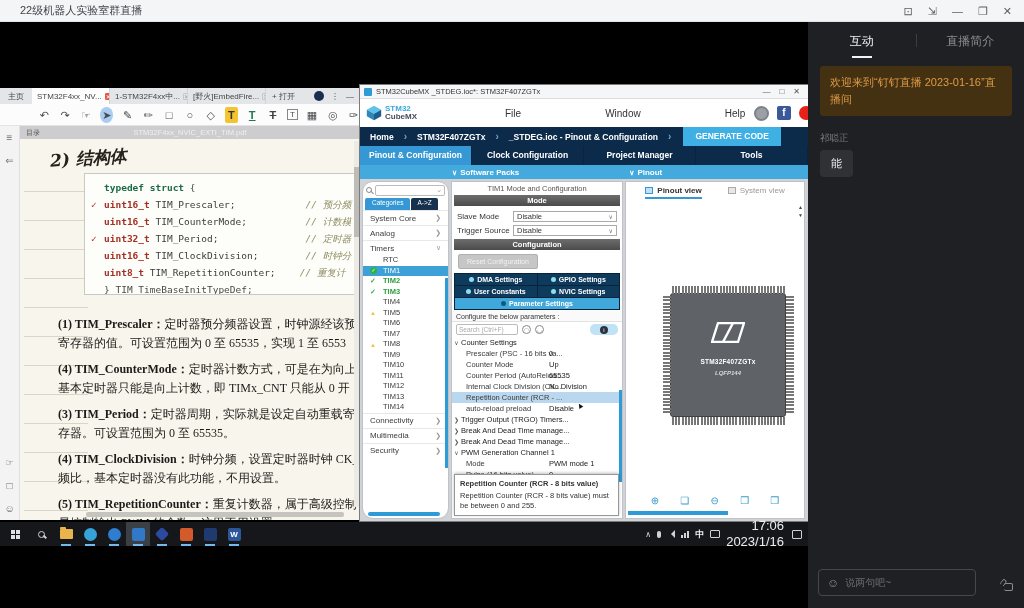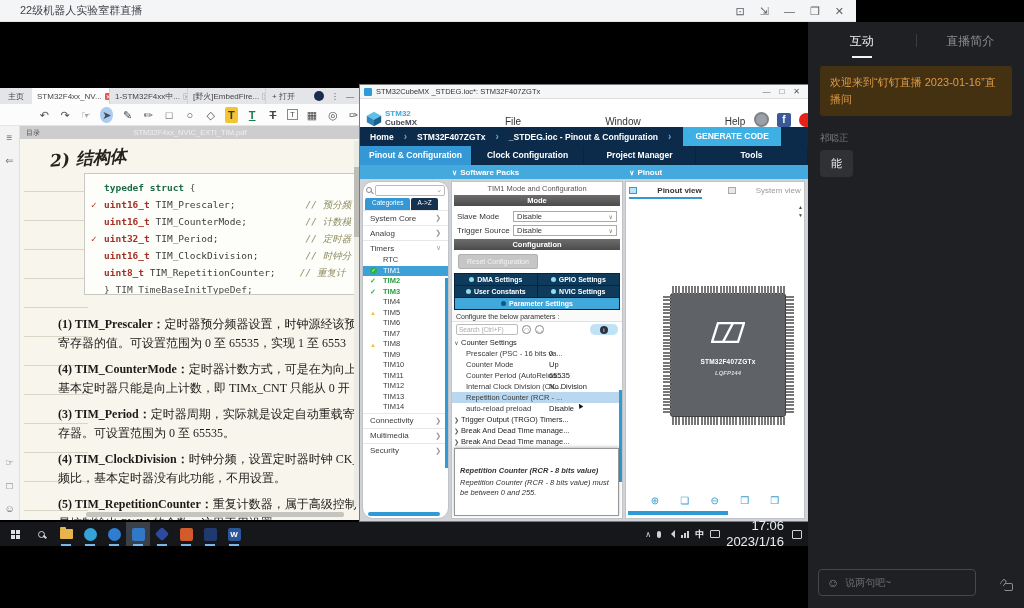--- a/index.html
+++ b/index.html
@@ -1,20 +1,20 @@
 <!DOCTYPE html>
 <html><head>
 <meta charset="utf-8">
 <style>
   * { margin:0; padding:0; box-sizing:border-box; }
   html,body { width:1024px; height:608px; background:#000; overflow:hidden;
     font-family:"Liberation Sans", sans-serif; }
 
   
-  .titlebar { position:absolute; left:0; top:0; width:856px; height:22px; background:#f4f5f7;
+  .titlebar { position:absolute; left:0; top:0; width:1024px; height:22px; background:#f4f5f7;
     display:flex; align-items:center; border-bottom:1px solid #e2e3e6; }
   .titlebar .tt { margin-left:20px; font-size:11px; color:#40424a; }
   .titlebar .wcs { margin-left:auto; margin-right:12px; display:flex; gap:15px; }
   .titlebar .wcs span { font-size:11px; color:#5b5e66; line-height:22px; cursor:default; }
 
   
   .stage { position:absolute; left:0; top:22px; width:808px; height:586px; background:#000; overflow:hidden; }
 
   
   .pdfwin { position:absolute; left:0; top:66px; width:360px; height:432px; background:#fff; }
@@ -73,21 +73,21 @@
   .pdf-hscroll { position:absolute; left:66px; bottom:3px; width:258px; height:5px; background:#c5c4bf; border-radius:2px; }
 
   
   .cmwin { position:absolute; left:360px; top:63px; width:448px; height:436px; background:#fff;
     box-shadow:0 0 0 1px #7b7b7b; }
   .cm-title { position:absolute; left:0; top:0; width:100%; height:14px; background:#f5f6f7;
     border-bottom:1px solid #ddd; display:flex; align-items:center; font-size:7.5px; color:#333; }
   .cm-title .ic { width:8px; height:8px; background:#2f9bd6; margin:0 4px; border-radius:1px; }
   .cm-title .ctr { margin-left:auto; display:flex; gap:9px; padding-right:8px; color:#555; font-size:8px; }
   .cm-menubar { position:absolute; left:0; top:14px; width:100%; height:28px; background:#fff;
-    display:flex; align-items:flex-end; overflow:hidden; }
+    display:flex; align-items:center; overflow:hidden; }
   .cm-logo { display:flex; align-items:center; gap:3px; margin-left:6px; }
   .cm-logo .cube { width:16px; height:16px; }
   .cm-logo .lt { font-size:8px; font-weight:bold; line-height:1.05; }
   .cm-logo .lt .a { color:#39a8dc; } .cm-logo .lt .b { color:#474b55; }
   .cm-menus { display:flex; gap:84px; margin-left:88px; font-size:10px; color:#333; }
   .cm-menubar .soc { margin-left:auto; display:flex; align-items:center; gap:8px; padding-right:2px; }
   .soc .stc { width:15px; height:15px; border-radius:50%; background:#9aa0a6; border:2px solid #7d8288; }
   .soc .fb { width:14px; height:14px; background:#3b5998; color:#fff; font-weight:bold; font-size:10px;
     text-align:center; line-height:14px; border-radius:2px; }
   .soc .yt { width:14px; height:14px; border-radius:50%; background:#e62117; margin-right:-7px; }
@@ -164,29 +164,29 @@
   .mc-pill i { width:8px; height:8px; background:#2b3340; border-radius:50%; color:#fff; font-size:6px;
     line-height:8px; text-align:center; font-style:normal; }
   .mc-tree { font-size:7.5px; color:#333; }
   .tr-row { height:11px; line-height:11px; position:relative; white-space:nowrap; overflow:hidden; }
   .tr-row .car { display:inline-block; width:9px; text-align:center; color:#555; font-size:6px; }
   .tr-row.grp { color:#222; }
   .tr-row.par { padding-left:14px; color:#3a3a3a; }
   .tr-row .pval { position:absolute; left:97px; color:#222; }
   .tr-row.sel { background:#b9d7ee; }
   .mc-tip { position:absolute; left:2px; right:3px; bottom:2px; background:#fff; border:1px solid #979797;
-    box-shadow:0 -1px 3px rgba(0,0,0,.25); padding:17px 5px; font-size:7.5px; color:#333; line-height:1.35;font-style:italic; }
+    box-shadow:0 -1px 3px rgba(0,0,0,.25); padding:4px 5px; font-size:7.5px; color:#333; line-height:1.35; }
   .mc-tip .tt { font-weight:bold; margin-bottom:2px; }
   .mc-vscroll { position:absolute; right:0; top:208px; width:3px; height:92px; background:#2f9bd6; }
   .cursor { position:absolute; left:124px; top:219px; color:#111; font-size:8px;
     transform:rotate(-32deg); text-shadow:0 0 1px #fff; }
 
   
   .rc-tabs { height:17px; display:flex; align-items:center; justify-content:center; gap:26px; font-size:8px; }
-  .rc-tab { display:flex; align-items:center; gap:20px; height:17px; }
+  .rc-tab { display:flex; align-items:center; gap:4px; height:17px; }
   .rc-tab .ic { width:8px; height:7px; border:1px solid #3598d4; background:#bfe3f5; }
   .rc-tab.active { color:#333; font-weight:bold; box-shadow:inset 0 -2px 0 #3598d4; }
   .rc-tab.dim { color:#999; } .rc-tab.dim .ic { border-color:#aaa; background:#e8e8e8; }
   .chip { position:absolute; left:36px; top:102px; width:132px; height:142px; }
   .chip .body { position:absolute; left:8px; top:9px; width:116px; height:124px; background:#5f6368;
     border:1px solid #3c4043; border-radius:3px; }
   .chip .pin { position:absolute; }
   .chip .logo { position:absolute; left:50%; top:28px; transform:translateX(-50%); }
   .chip .nm { position:absolute; left:0; right:0; top:64px; text-align:center; color:#fff; font-size:6.5px;
     font-weight:bold; letter-spacing:.2px; }

